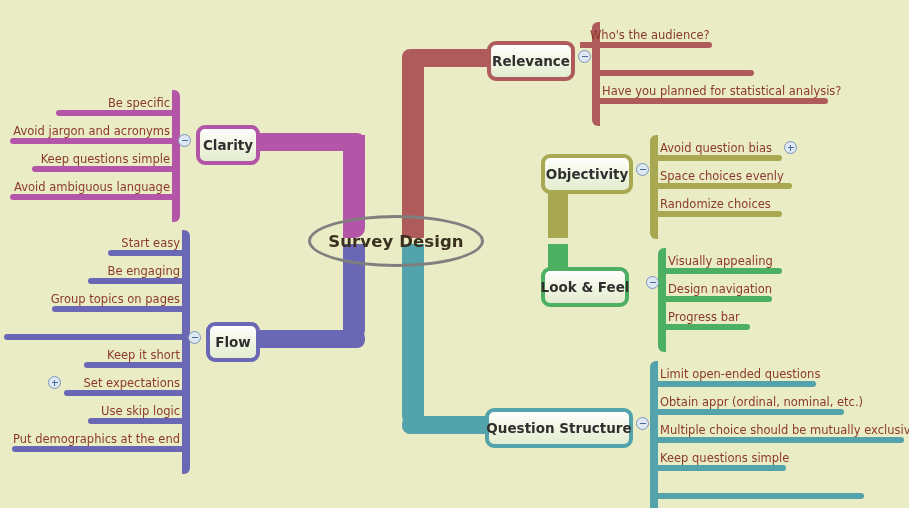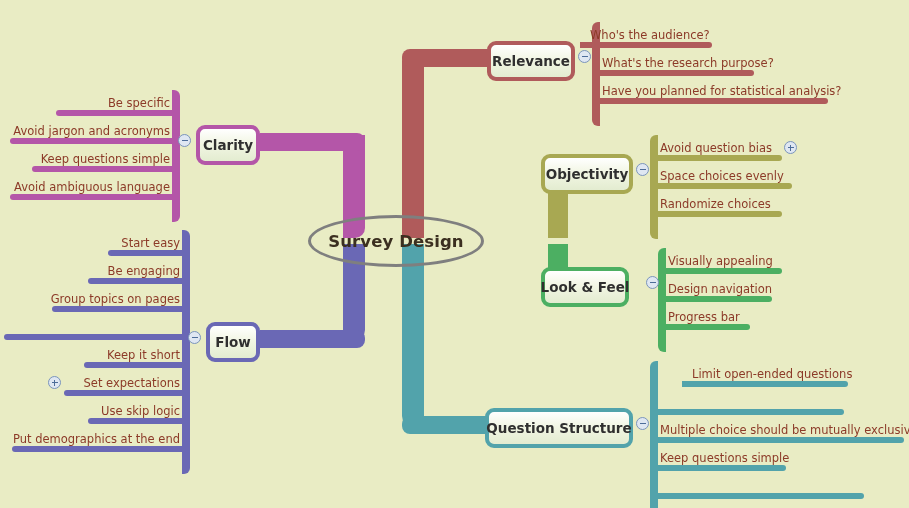--- a/index.html
+++ b/index.html
@@ -151,21 +151,20 @@
         <span class="branch-label">Relevance</span>
       </div>
       <div class="toggle minus" style="left: 578px; top: 50px;"></div>
       <div class="spine" style="left: 592px; top: 22px; height: 104px; background: rgb(176, 91, 91); border-radius: 6px 0px 0px 6px;"></div>
       <div class="leaf right" style="top: 22px; left: 580px; width: 132px;">
         <div class="leaf-bar" style="background: rgb(176, 91, 91); width: 132px; border-radius: 0px 3px 3px 0px;"></div>
         <span class="leaf-text">Who's the audience?</span>
       </div>
       <div class="leaf right" style="top: 50px; left: 592px; width: 162px;">
         <div class="leaf-bar" style="background: rgb(176, 91, 91); width: 162px; border-radius: 0px 3px 3px 0px;"></div>
-        <span class="leaf-text">What's the research purpose?</span>
       </div>
       <div class="leaf right" style="top: 78px; left: 592px; width: 236px;">
         <div class="leaf-bar" style="background: rgb(176, 91, 91); width: 236px; border-radius: 0px 3px 3px 0px;"></div>
         <span class="leaf-text">Have you planned for statistical analysis?</span>
       </div>
       <div class="branch-node" style="left: 541px; top: 154px; width: 92px; border-color: rgb(168, 168, 82);">
         <span class="branch-label">Objectivity</span>
       </div>
       <div class="toggle minus" style="left: 636px; top: 163px;"></div>
       <div class="spine" style="left: 650px; top: 135px; height: 104px; background: rgb(168, 168, 82); border-radius: 6px 0px 0px 6px;"></div>
@@ -197,26 +196,27 @@
       </div>
       <div class="leaf right" style="top: 304px; left: 658px; width: 92px;">
         <div class="leaf-bar" style="background: rgb(76, 175, 98); width: 92px; border-radius: 0px 3px 3px 0px;"></div>
         <span class="leaf-text">Progress bar</span>
       </div>
       <div class="branch-node" style="left: 485px; top: 408px; width: 148px; border-color: rgb(82, 163, 171);">
         <span class="branch-label">Question Structure</span>
       </div>
       <div class="toggle minus" style="left: 636px; top: 417px;"></div>
       <div class="spine" style="left: 650px; top: 361px; height: 160px; background: rgb(82, 163, 171); border-radius: 6px 0px 0px 6px;"></div>
-      <div class="leaf right" style="top: 361px; left: 682px; width: 166px;">
+      <div class="leaf right" style="top: 361px; left: 650px; width: 166px;">
         <div class="leaf-bar" style="background: rgb(82, 163, 171); width: 166px; border-radius: 0px 3px 3px 0px;"></div>
         <span class="leaf-text">Limit open-ended questions</span>
       </div>
       <div class="leaf right" style="top: 389px; left: 650px; width: 194px;">
         <div class="leaf-bar" style="background: rgb(82, 163, 171); width: 194px; border-radius: 0px 3px 3px 0px;"></div>
+        <span class="leaf-text">Obtain appr (ordinal, nominal, etc.)</span>
       </div>
       <div class="leaf right" style="top: 417px; left: 650px; width: 254px;">
         <div class="leaf-bar" style="background: rgb(82, 163, 171); width: 254px; border-radius: 0px 3px 3px 0px;"></div>
         <span class="leaf-text">Multiple choice should be mutually exclusive</span>
       </div>
       <div class="leaf right" style="top: 445px; left: 650px; width: 136px;">
         <div class="leaf-bar" style="background: rgb(82, 163, 171); width: 136px; border-radius: 0px 3px 3px 0px;"></div>
         <span class="leaf-text">Keep questions simple</span>
       </div>
       <div class="leaf right" style="top: 473px; left: 650px; width: 214px;">

